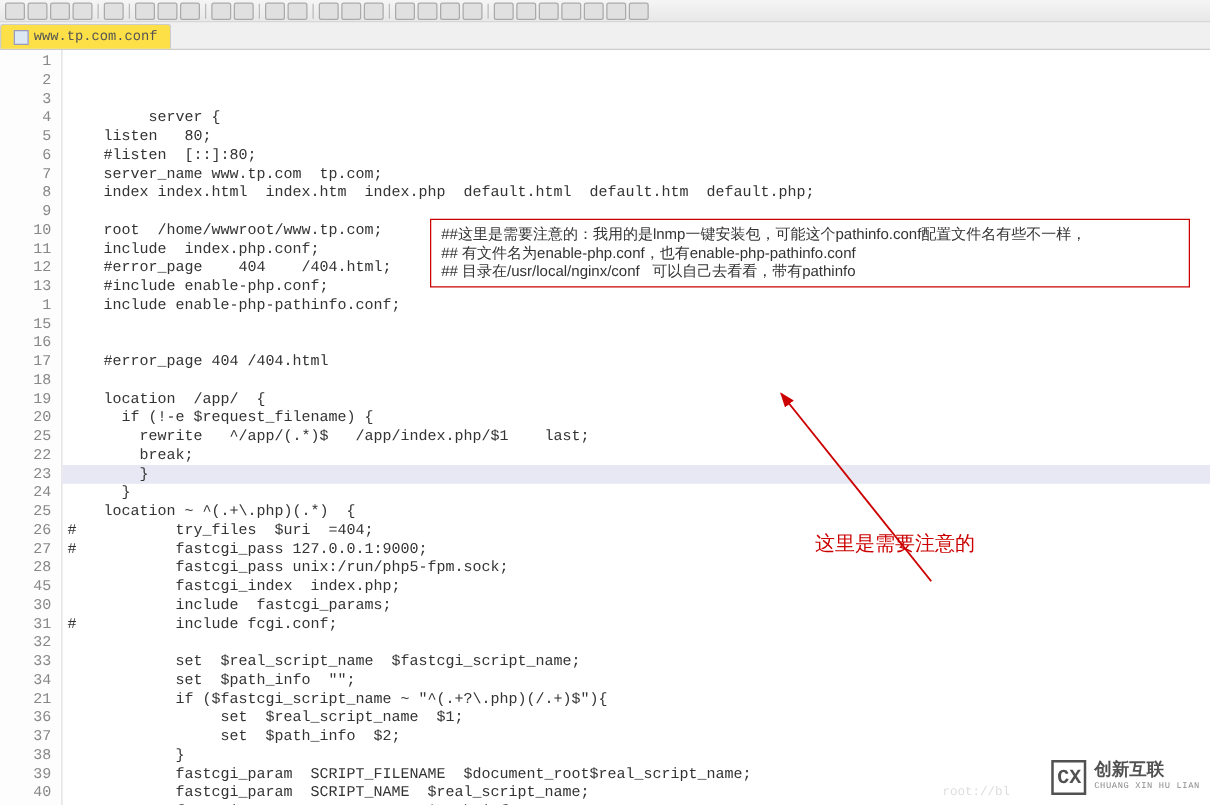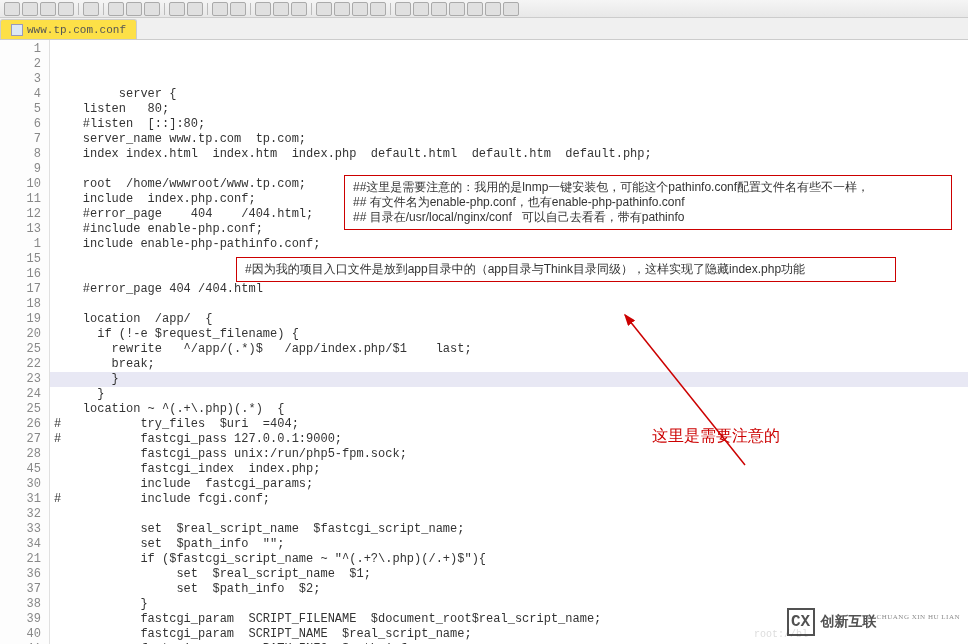--- a/index.html
+++ b/index.html
@@ -144,22 +144,22 @@
       border: 2px solid #333;
       display: flex;
       align-items: center;
       justify-content: center;
       font-size: 16px;
       font-weight: bold;
       color: #333;
     }
     .watermark-text {
       display: flex;
-      flex-direction: row;
-      font-family: Liberation Serif, serif;
+      flex-direction: column;
+      font-family: Liberation Mono, monospace;
       line-height: 1.1;
     }
     .watermark-cn {
       font-size: 14px;
       color: #333;
       font-weight: bold;
     }
     .watermark-en {
       font-size: 7px;
       color: #777;
@@ -264,21 +264,20 @@
       <div>40</div>
       <div>41</div>
     </div>
   <div class="code">
     <div class="hl" id="hl-line" style="top: 332px;"></div>
     <div class="code-content" id="code-content"><div class="code-line">         server {</div><div class="code-line">    listen   80;</div><div class="code-line">    #listen  [::]:80;</div><div class="code-line">    server_name www.tp.com  tp.com;</div><div class="code-line">    index index.html  index.htm  index.php  default.html  default.htm  default.php;</div><div class="code-line"></div><div class="code-line">    root  /home/wwwroot/www.tp.com;</div><div class="code-line">    include  index.php.conf;</div><div class="code-line">    #error_page    404    /404.html;</div><div class="code-line">    #include enable-php.conf;</div><div class="code-line">    include enable-php-pathinfo.conf;</div><div class="code-line"></div><div class="code-line"></div><div class="code-line">    #error_page 404 /404.html</div><div class="code-line"></div><div class="code-line">    location  /app/  {</div><div class="code-line">      if (!-e $request_filename) {</div><div class="code-line">        rewrite   ^/app/(.*)$   /app/index.php/$1    last;</div><div class="code-line">        break;</div><div class="code-line">        }</div><div class="code-line">      }</div><div class="code-line">    location ~ ^(.+\.php)(.*)  {</div><div class="code-line">#           try_files  $uri  =404;</div><div class="code-line">#           fastcgi_pass 127.0.0.1:9000;</div><div class="code-line">            fastcgi_pass unix:/run/php5-fpm.sock;</div><div class="code-line">            fastcgi_index  index.php;</div><div class="code-line">            include  fastcgi_params;</div><div class="code-line">#           include fcgi.conf;</div><div class="code-line"></div><div class="code-line">            set  $real_script_name  $fastcgi_script_name;</div><div class="code-line">            set  $path_info  "";</div><div class="code-line">            if ($fastcgi_script_name ~ "^(.+?\.php)(/.+)$"){</div><div class="code-line">                 set  $real_script_name  $1;</div><div class="code-line">                 set  $path_info  $2;</div><div class="code-line">            }</div><div class="code-line">            fastcgi_param  SCRIPT_FILENAME  $document_root$real_script_name;</div><div class="code-line">            fastcgi_param  SCRIPT_NAME  $real_script_name;</div><div class="code-line">            fastcgi_param    PATH_INFO  $path_info;</div></div>
 
     
     <div class="annotation" id="anno1" style="top: 135px; left: 294px; width: 608px; position: absolute;"><div>##这里是需要注意的：我用的是lnmp一键安装包，可能这个pathinfo.conf配置文件名有些不一样，</div><div>## 有文件名为enable-php.conf，也有enable-php-pathinfo.conf</div><div>## 目录在/usr/local/nginx/conf   可以自己去看看，带有pathinfo</div></div>
     
-    <div class="annotation" id="anno2" style="top: 217px; left: 186px; width: 660px;"><div>#因为我的项目入口文件是放到app目录中的（app目录与Think目录同级），这样实现了隐藏index.php功能</div></div>
     
     <div class="annotation-text" id="annolabel" style="top: 388px; left: 602px;">这里是需要注意的</div>
 
     
     <svg class="arrow-svg" style="left:0;top:0;width:900px;height:600px">
       <defs>
         <marker id="arrowhead" markerWidth="8" markerHeight="6" refX="7" refY="3" orient="auto">
           <polygon points="0 0, 8 3, 0 6" fill="#c00"></polygon>
         </marker>
       </defs>

